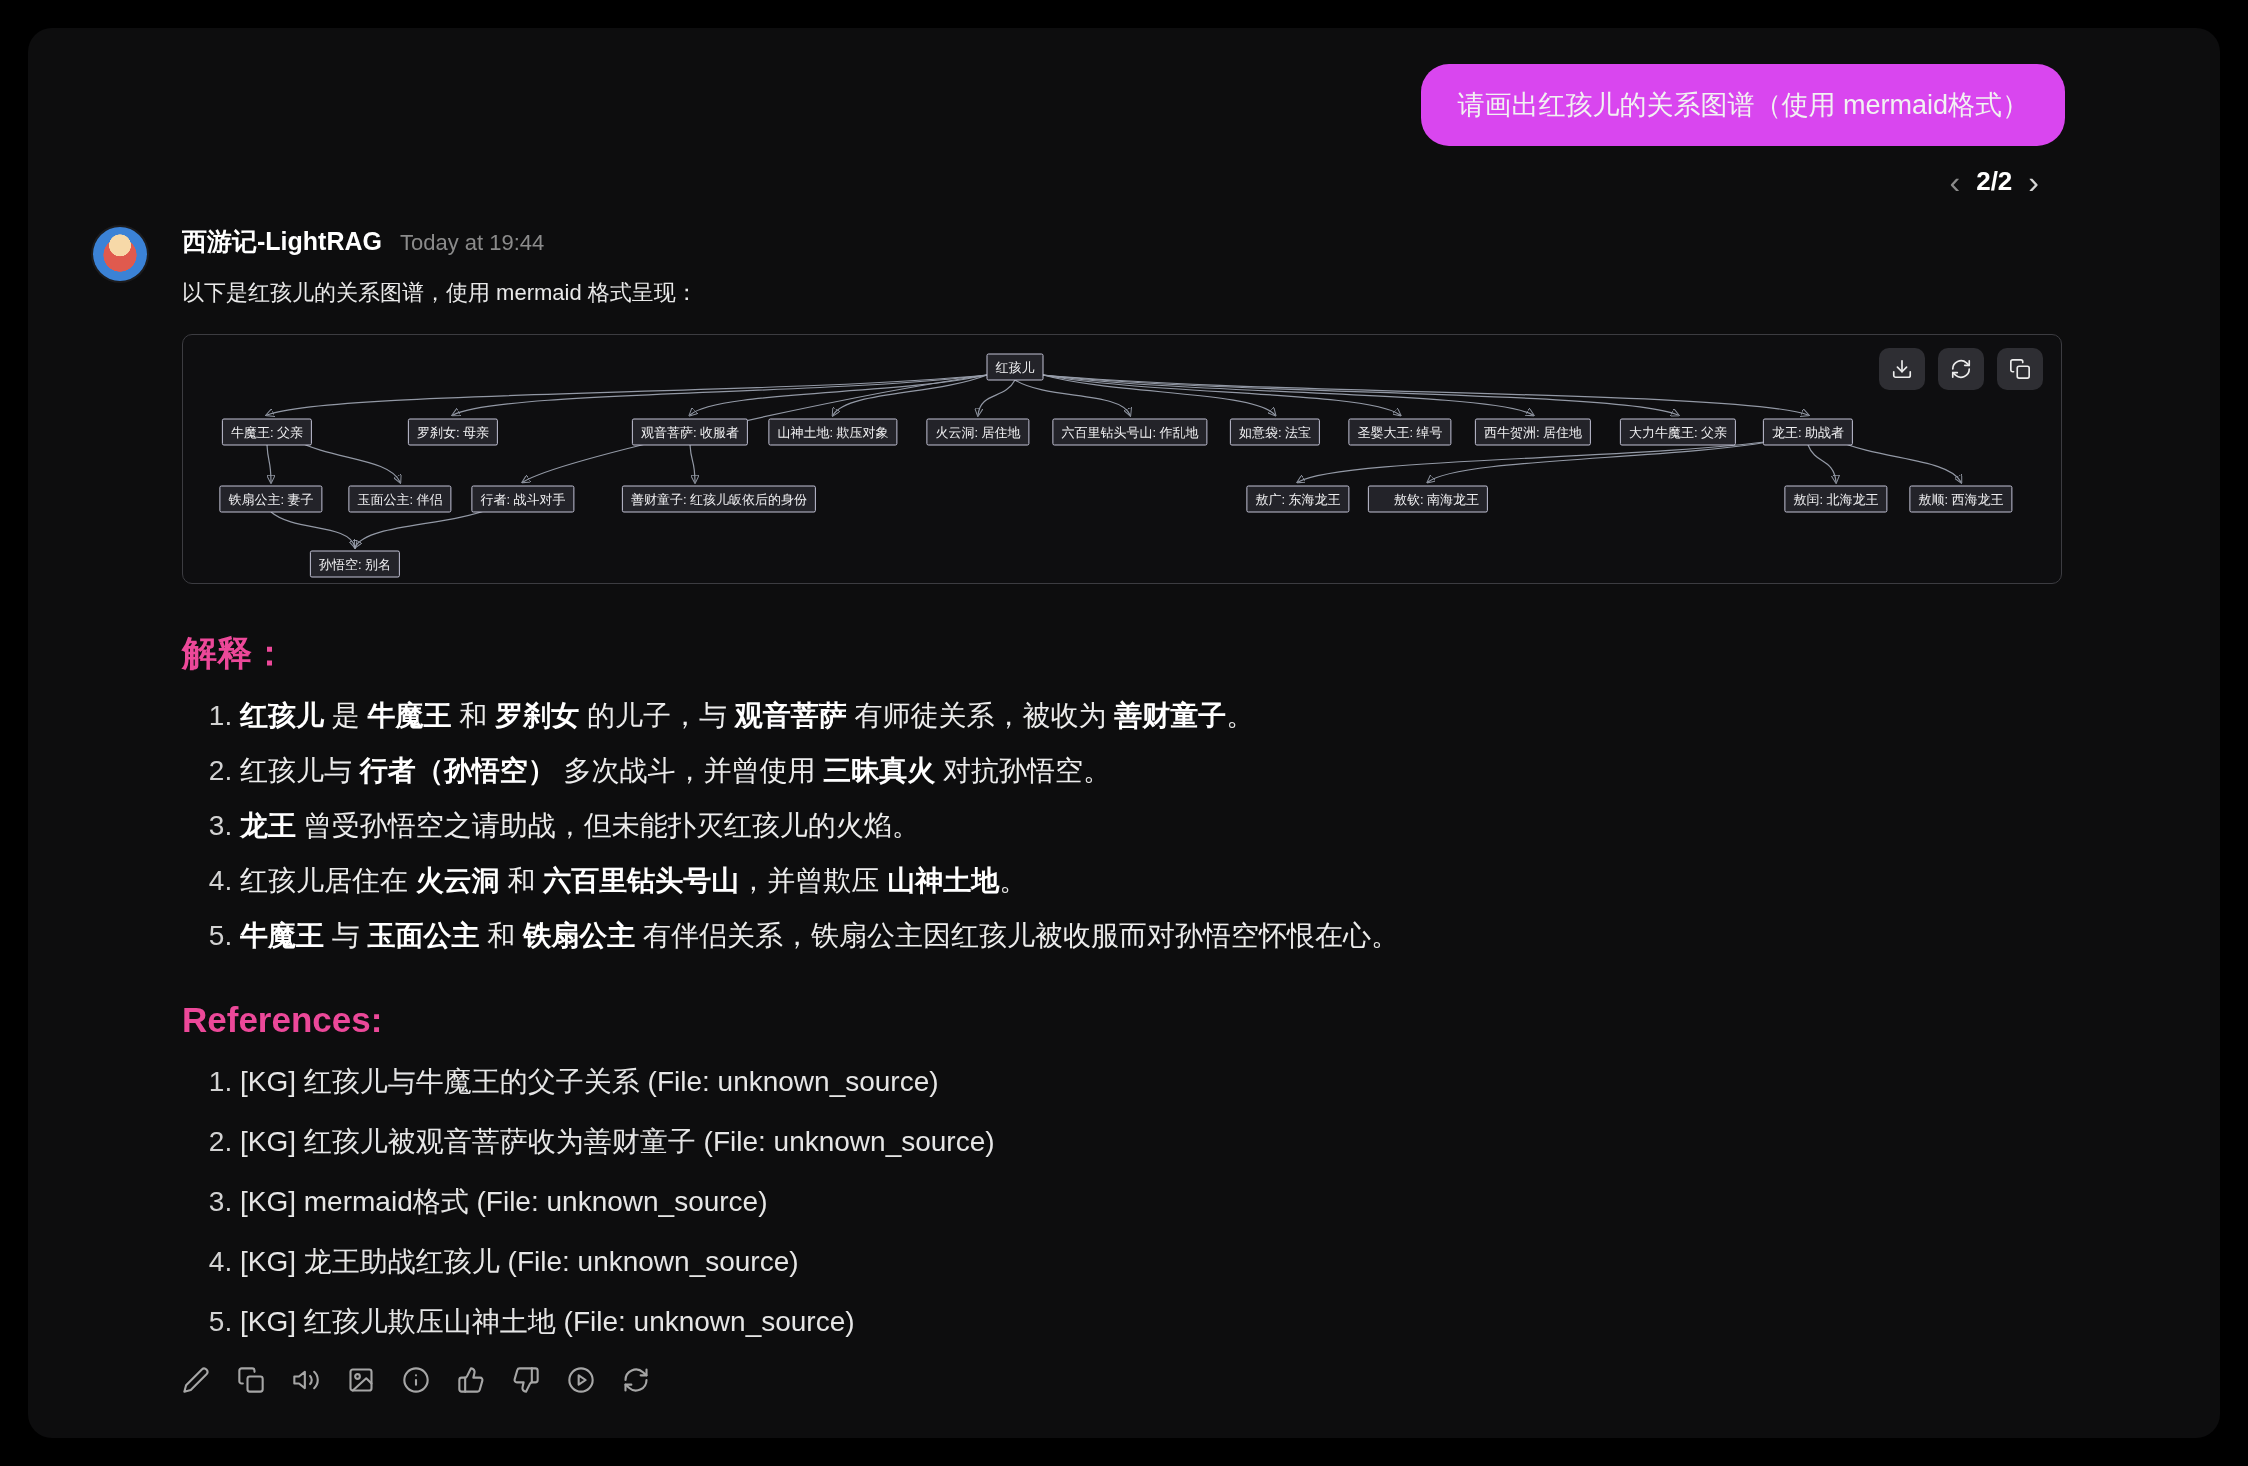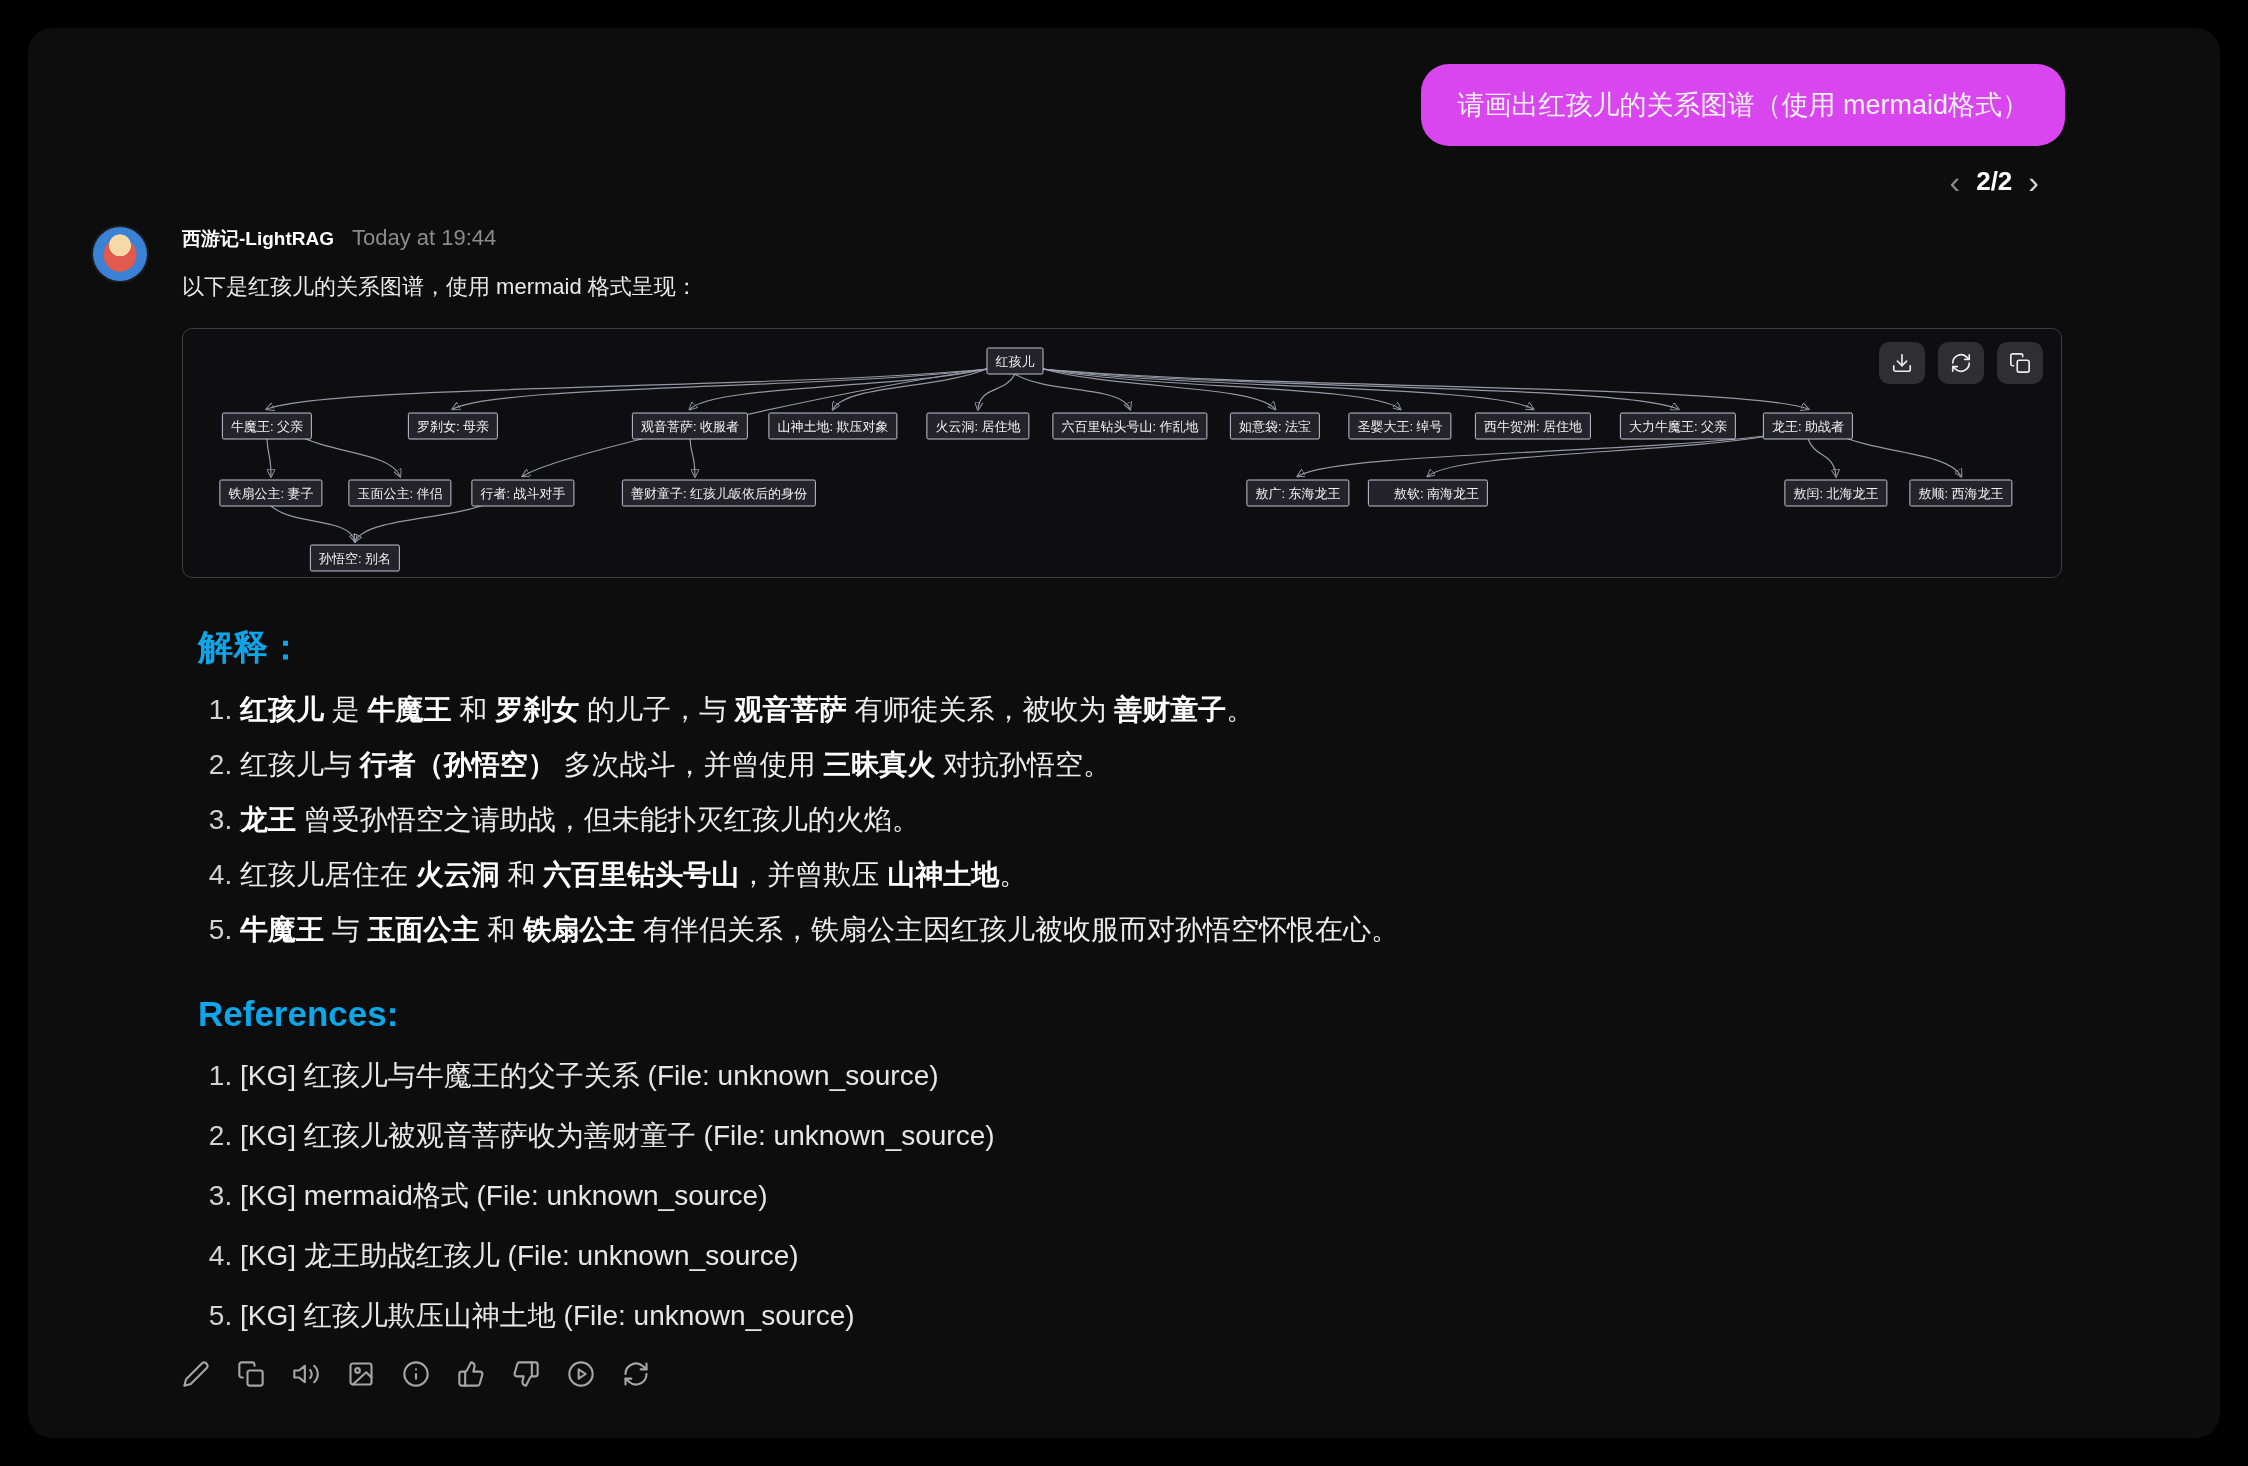--- a/index.html
+++ b/index.html
@@ -24,39 +24,39 @@
 
   
   .assistant{position:relative;margin-top:28px;}
   .avatar{position:absolute;left:-89px;top:2px;width:54px;height:54px;border-radius:50%;
        background:
          radial-gradient(circle at 50% 34%, #f7d9a8 0 24%, rgba(0,0,0,0) 25%),
          radial-gradient(circle at 50% 52%, #e05a4e 0 42%, rgba(0,0,0,0) 43%),
          radial-gradient(circle at 50% 50%, #3b82d6 0 100%);
        box-shadow:0 0 0 2px #1c1c1e;}
   .meta{display:flex;align-items:baseline;gap:18px;}
-  .aname{font-size:19px;font-weight:bold;color:#fff;}
+  .aname{font-size:25px;font-weight:bold;color:#fff;}
   .atime{font-size:22px;color:#8b8b8b;}
   .intro{margin:20px 0 0;font-size:22px;color:#e9e9e9;}
 
   
   .diagram{position:relative;margin-top:26px;width:1878px;height:248px;
        border:1px solid #3c3c41;border-radius:10px;background:#0e0e10;}
   #graph-edges{position:absolute;left:0;top:0;width:1878px;height:248px;}
   #graph-edges path{stroke:#9aa0ad;stroke-width:1.2;fill:none;opacity:.95;}
   .gnode{position:absolute;transform:translate(-50%,-50%);background:#232329;
        border:1px solid #c3c3d6;color:#f1f1f3;font-size:13px;line-height:1;
        padding:6px 8px;white-space:nowrap;border-radius:2px;}
   .dactions{position:absolute;top:13px;right:18px;display:flex;gap:13px;}
   .dbtn{width:46px;height:42px;border-radius:10px;background:#2e2e33;border:none;
        display:flex;align-items:center;justify-content:center;color:#ededed;cursor:pointer;}
   .dbtn svg{width:22px;height:22px;}
 
   
-  h2.sec{font-size:35px;font-weight:bold;color:#0ea5e9;margin:46px 16px 6px;}
+  h2.sec{font-size:35px;font-weight:bold;color:#ec4899;margin:46px 0 6px;}
   ol.num{margin:20px 0 0;padding-left:58px;}
   ol.num li{font-size:28px;line-height:37px;margin-bottom:18px;color:#ececec;}
   ol.num li::marker{color:#d2d2d2;}
   ol.num strong{color:#fff;font-weight:bold;}
   ol.refs li{color:#e6e6e6;margin-top:23px;}
 
   
   .toolbar{display:flex;align-items:center;gap:27px;margin-top:26px;padding-bottom:40px;}
   .tbtn{background:none;border:none;padding:0;color:#a6a6a6;cursor:pointer;
         display:flex;align-items:center;justify-content:center;}

